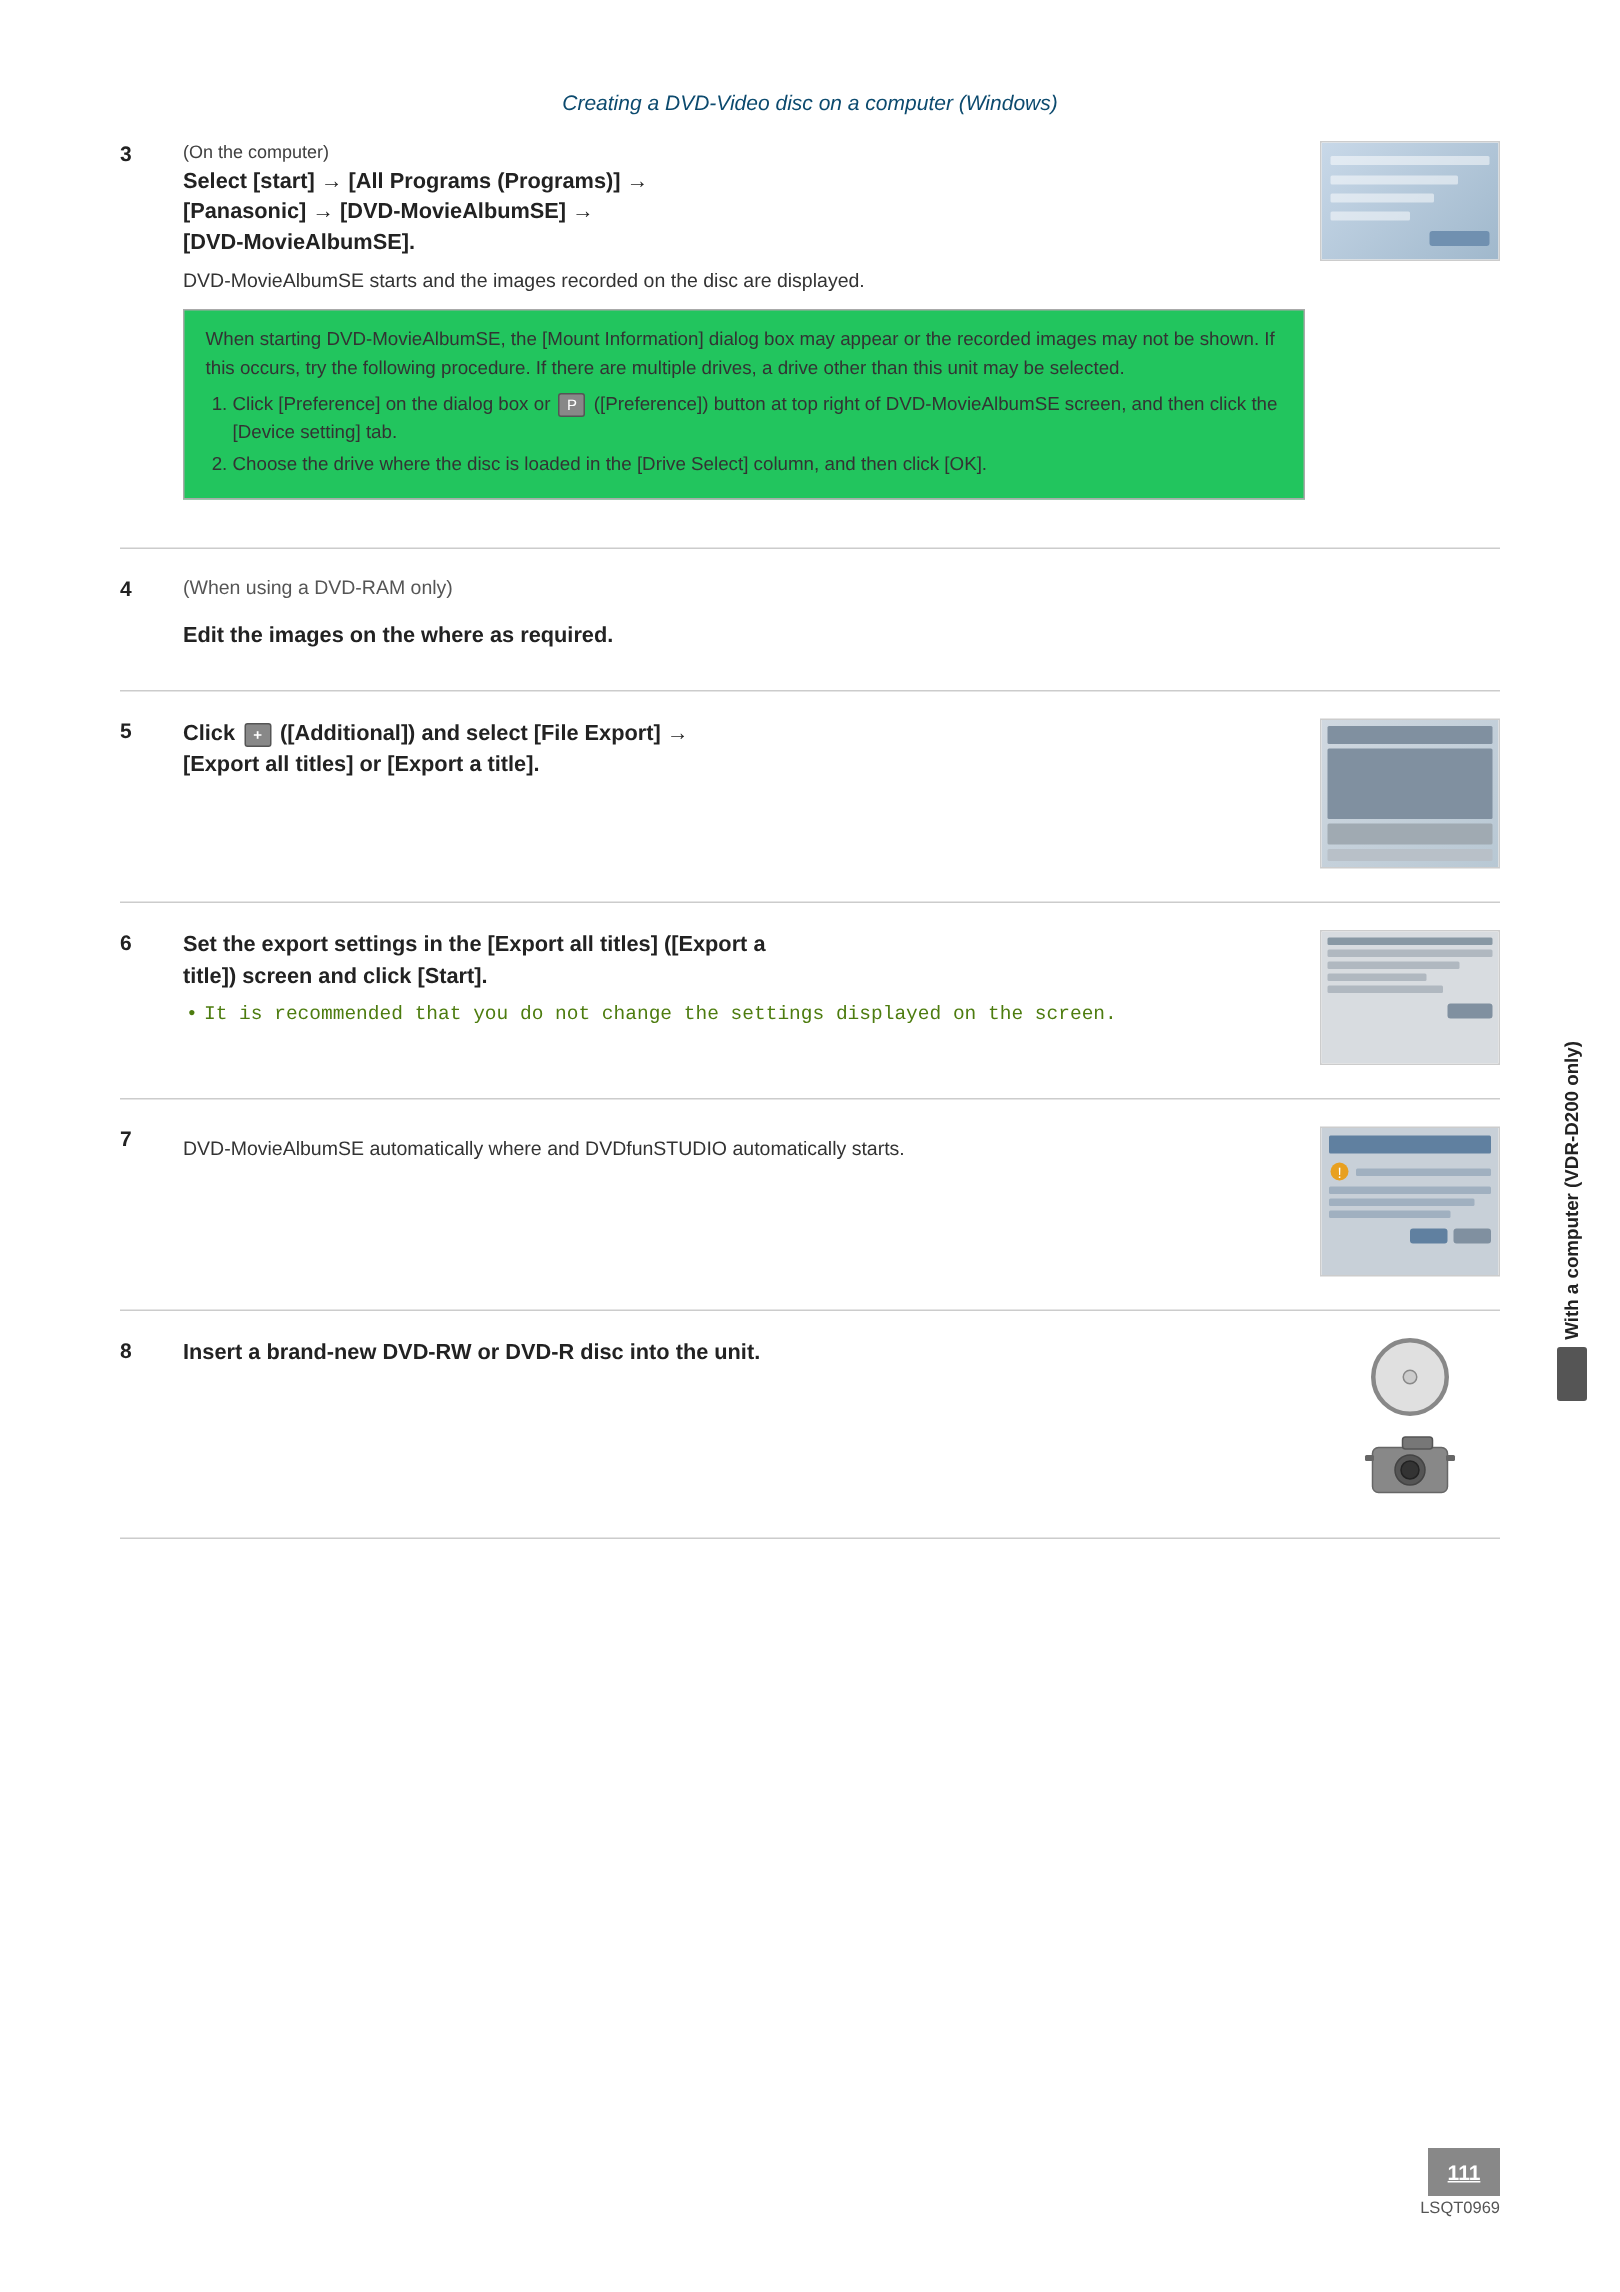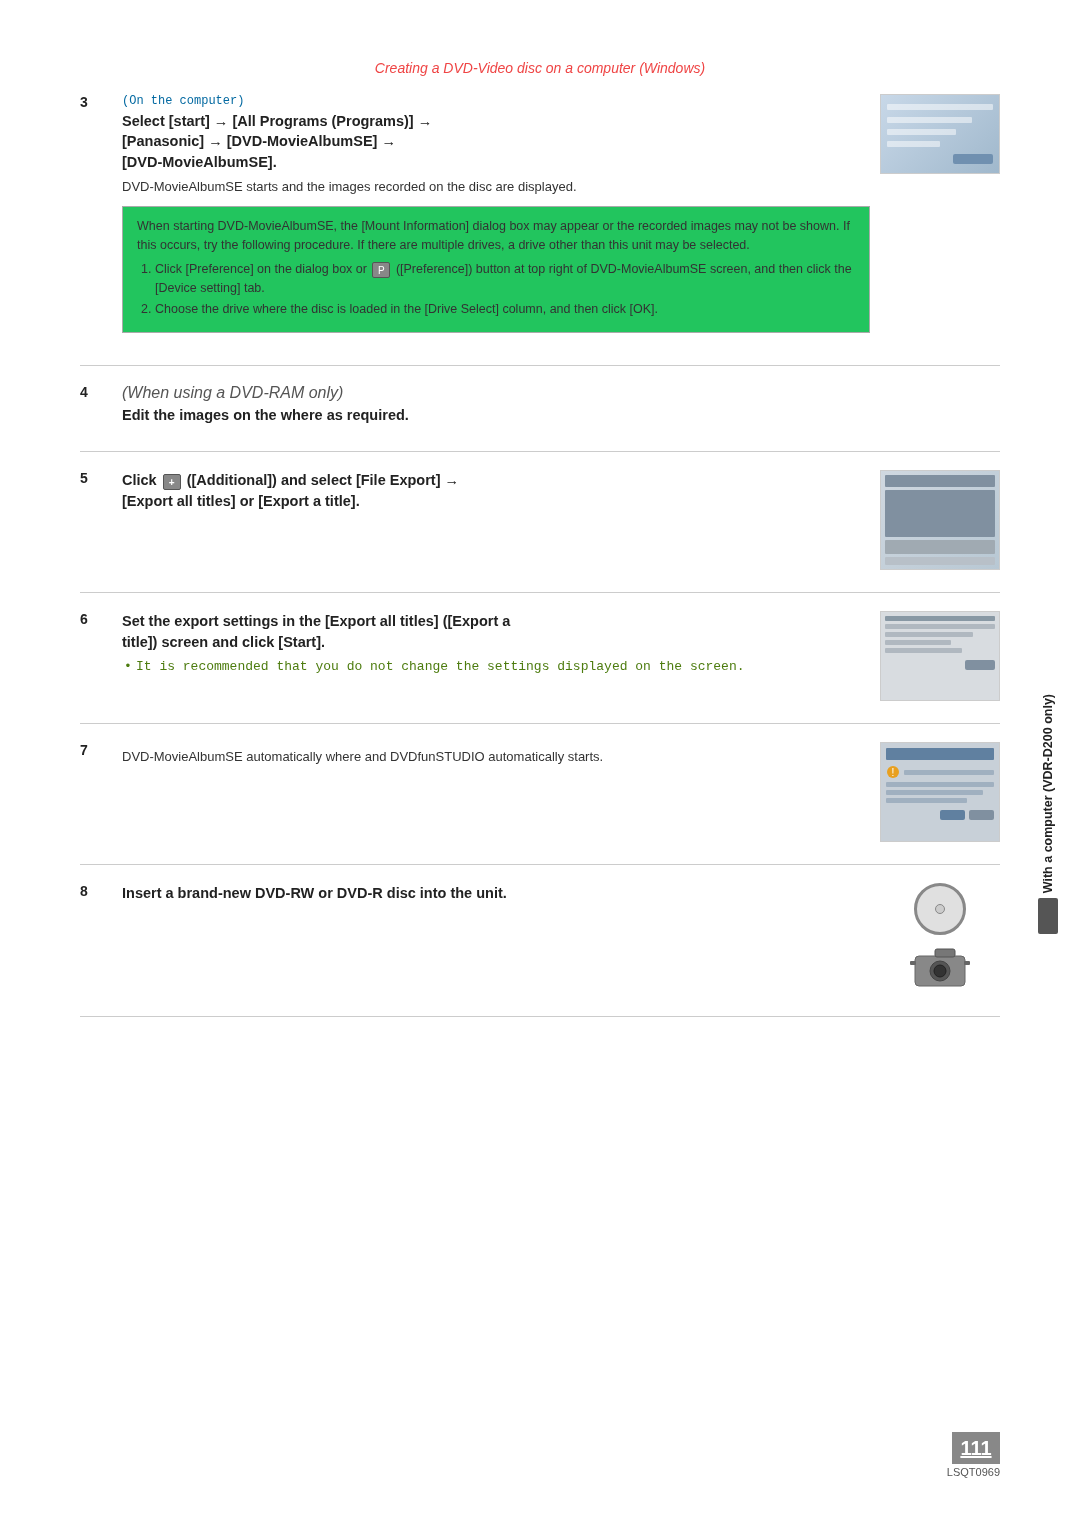--- a/index.html
+++ b/index.html
@@ -18,21 +18,21 @@
       min-height: 1528px;
       padding: 60px 80px 60px 80px;
       position: relative;
     }
 
     .italic-title {
       font-style: italic;
       text-align: center;
       font-size: 14px;
       margin-bottom: 18px;
-      color: #ef4444;
+      color: #0c4a6e;
     }
 
     .step-block {
       margin-bottom: 22px;
       position: relative;
     }
 
     .step-row {
       display: flex;
       align-items: flex-start;
@@ -167,21 +167,21 @@
       bottom: 50px;
       right: 80px;
       display: flex;
       flex-direction: column;
       align-items: flex-end;
     }
 
     .page-number-box {
       background: #888;
       color: #fff;
-      font-size: 20px;
+      font-size: 14px;
       font-weight: bold;
       width: 48px;
       height: 32px;
       display: flex;
       align-items: center;
       justify-content: center;
       text-decoration: underline;
     }
 
     .page-code {
@@ -315,21 +315,21 @@
 <div class="page-container">
 
   <div class="italic-title">Creating a DVD-Video disc on a computer (Windows)</div>
 
   <div class="step-block">
     <div class="step-row">
       <div style="display:flex; flex-direction:column; min-width:32px;">
         <span class="step-number">3</span>
       </div>
       <div class="step-content">
-        <div style="font-size:12px; color:#0369a1; margin-bottom:3px;font-family:Liberation Mono, monospace;">(On the computer)</div>
+        <div style="font-size:12px; color:#404040; margin-bottom:3px;">(On the computer)</div>
         <div class="step-title">
           Select [start] → [All Programs (Programs)] →<br>
           [Panasonic] → [DVD-MovieAlbumSE] →<br>
           [DVD-MovieAlbumSE].
         </div>
         <div class="step-desc">DVD-MovieAlbumSE starts and the images recorded on the disc are displayed.</div>
 
         <div class="notice-box">
           <span>When starting DVD-MovieAlbumSE, the [Mount Information] dialog box may appear or the recorded images may not be shown. If this occurs, try the following procedure. If there are multiple drives, a drive other than this unit may be selected.</span>
           <ol>
@@ -352,21 +352,21 @@
   </div>
 
   <hr class="divider">
 
   <div class="step-block">
     <div class="step-row">
       <div style="min-width:32px;">
         <span class="step-number">4</span>
       </div>
       <div class="step-content">
-        <div style="font-size:16px; color:#555; margin-bottom:3px;font-style:italic;">(When using a DVD-RAM only)</div>
+        <div style="font-size:13px; color:#555; margin-bottom:15px;">(When using a DVD-RAM only)</div>
         <div class="step-title">Edit the images on the where as required.</div>
       </div>
     </div>
   </div>
 
   <hr class="divider">
 
   <div class="step-block">
     <div class="step-row">
       <div style="min-width:32px;">

